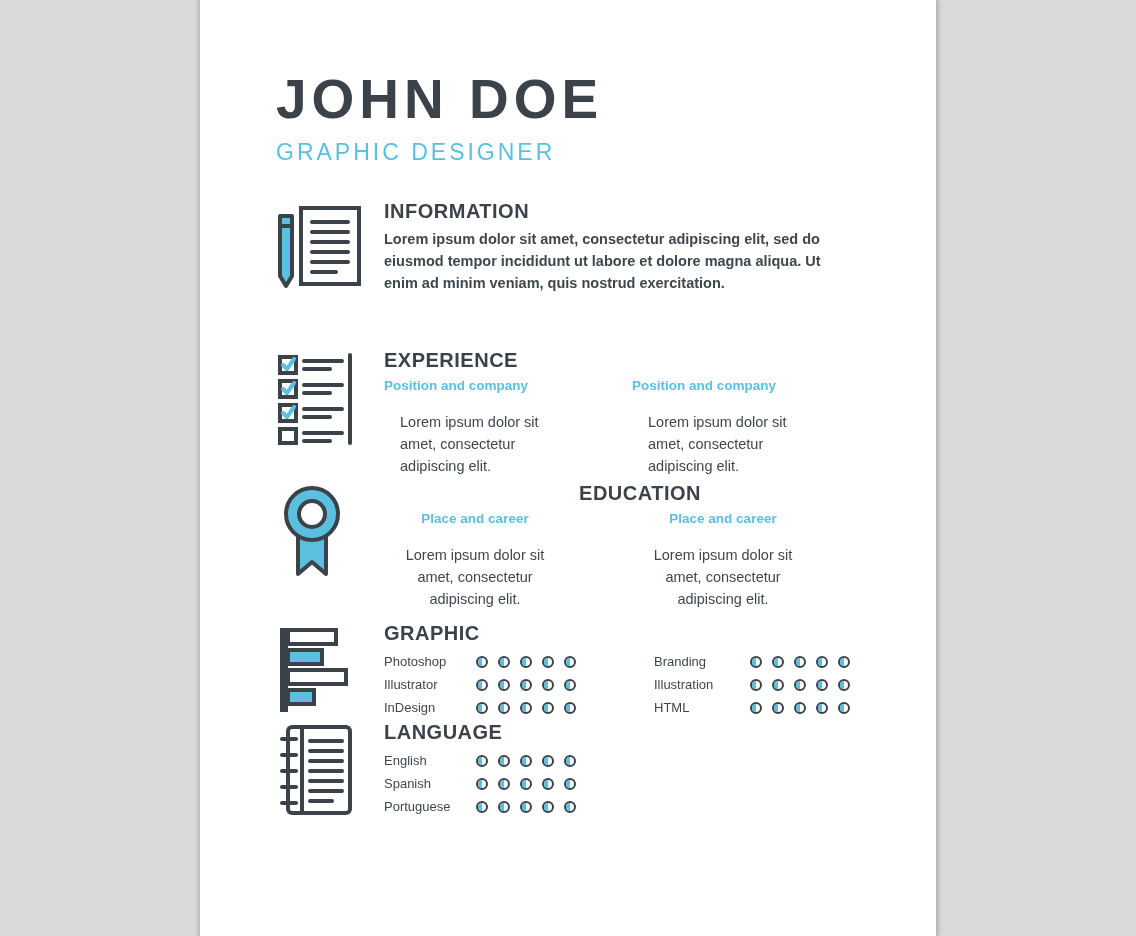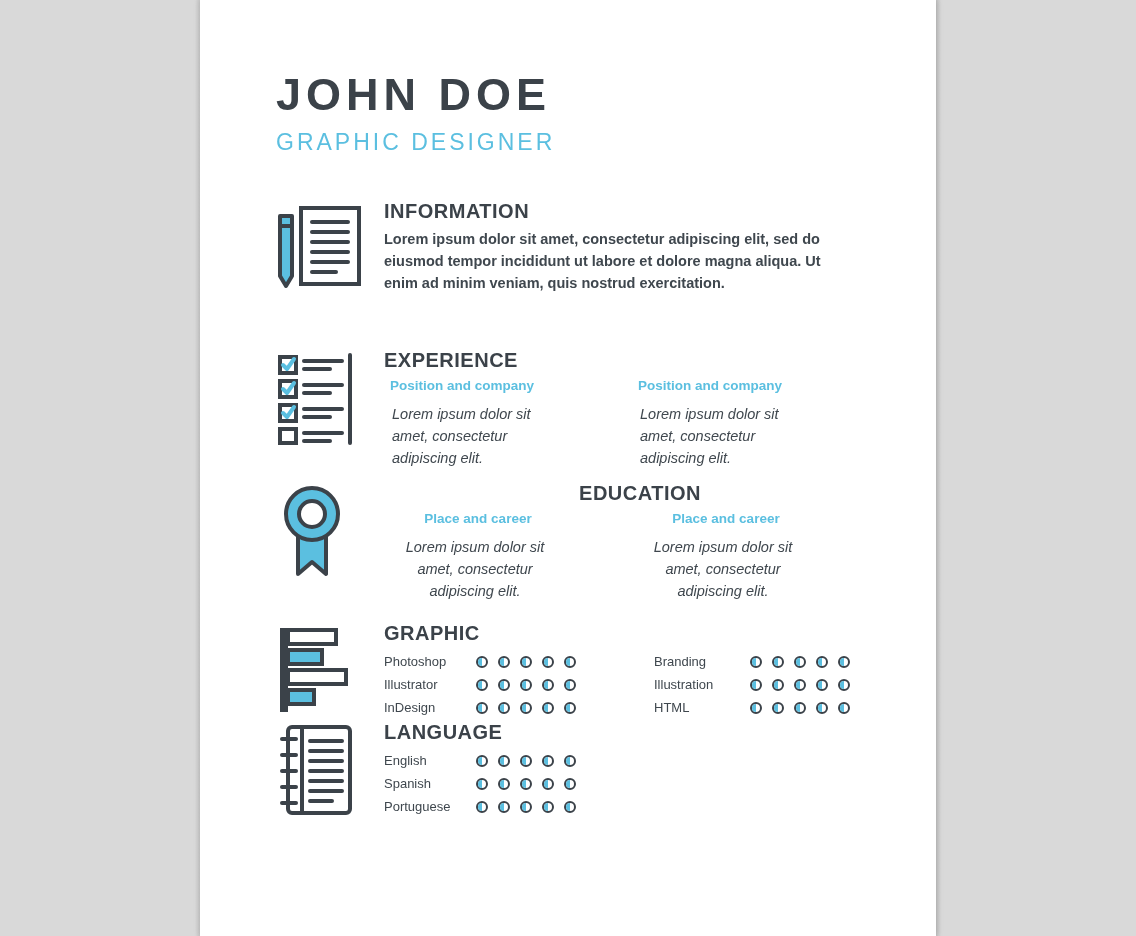--- a/index.html
+++ b/index.html
@@ -44,21 +44,21 @@
     background: linear-gradient(to left, #c9c9c9, #d9d9d9);
   }
 
   
   .header {
     position: absolute;
     left: 76px;
     top: 72px;
   }
   .name {
-    font-size: 45px;
+    font-size: 55px;
     font-weight: bold;
     letter-spacing: 5px;
     color: #3b4249;
     line-height: 1;
     margin: 0;
   }
   .role {
     font-size: 23px;
     letter-spacing: 3px;
     color: #5bbfe0;
@@ -108,29 +108,28 @@
 
   .two-col {
     display: flex;
     gap: 66px;
   }
   .col { width: 182px; }
   .sub-title {
     font-size: 13.5px;
     font-weight: bold;
     color: #5bbfe0;
-    margin: 0 0 4px 6px;
+    margin: 0 0 4px 0;
     line-height: 1.3;
   }
   .sub-text {
     font-size: 14.5px;
     color: #3f474e;
     line-height: 22px;
-    margin: 8px;
-    font-style: italic;
+    margin: 16px;
   }
 
   
   .rate-cols {
     display: flex;
     gap: 38px;
     margin-top: 2px;
   }
   .rate-col { width: 232px; }
   .rate-row {

